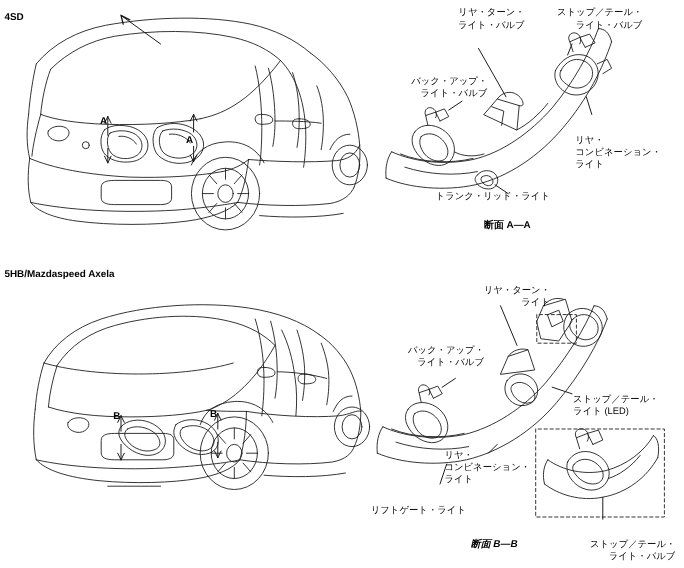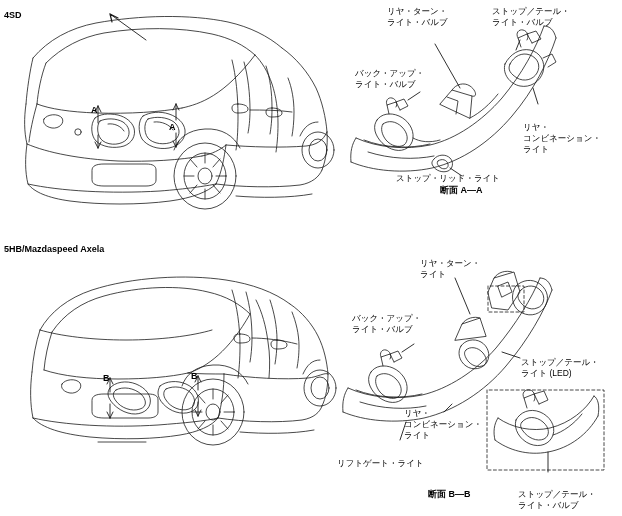--- a/index.html
+++ b/index.html
@@ -26,21 +26,21 @@
     font-size: 8.5px;
     line-height: 11px;
     color: #000;
     white-space: pre;
     letter-spacing: 0px;
   }
   .lbl.bold {
     font-weight: bold;
     font-size: 9px;
   }
-  .lbl.center { text-align: left; }
+  .lbl.center { text-align: right; }
   .callout {
     position: absolute;
     font-size: 9px;
     font-weight: bold;
   }
   svg.art {
     position: absolute;
     left: 0; top: 0;
     width: 622px;
     height: 516px;
@@ -298,35 +298,35 @@
 
   <div class="lbl center" style="left:387px; top:6px; width:90px;">リヤ・ターン・
 ライト・バルブ</div>
   <div class="lbl center" style="left:492px; top:6px; width:92px;">ストップ／テール・
 ライト・バルブ</div>
   <div class="lbl center" style="left:355px; top:68px; width:88px;">バック・アップ・
 ライト・バルブ</div>
   <div class="lbl" style="left:523px; top:122px; width:94px;">リヤ・
 コンビネーション・
 ライト</div>
-  <div class="lbl" style="left:396px; top:173px;">ストップ・リッド・ライト</div>
-  <div class="lbl bold" style="left:440px; top:185px;">断面 A—A</div>
+  <div class="lbl" style="left:396px; top:173px;">トランク・リッド・ライト</div>
+  <div class="lbl bold" style="left:440px; top:199px;">断面 A—A</div>
 
   <div class="lbl bold" style="left:4px; top:244px;">5HB/Mazdaspeed Axela</div>
 
   <div class="callout" style="left:103px; top:373px;">B</div>
   <div class="callout" style="left:191px; top:371px;">B</div>
 
   <div class="lbl center" style="left:420px; top:258px; width:80px;">リヤ・ターン・
 ライト</div>
   <div class="lbl center" style="left:352px; top:313px; width:88px;">バック・アップ・
 ライト・バルブ</div>
   <div class="lbl" style="left:521px; top:357px; width:96px;">ストップ／テール・
 ライト (LED)</div>
   <div class="lbl" style="left:404px; top:408px; width:92px;">リヤ・
 コンビネーション・
 ライト</div>
   <div class="lbl" style="left:337px; top:458px;">リフトゲート・ライト</div>
-  <div class="lbl bold" style="left:428px; top:489px;">断面 B—B</div>
+  <div class="lbl bold" style="left:428px; top:489px;font-style:italic;">断面 B—B</div>
   <div class="lbl center" style="left:518px; top:489px; width:96px;">ストップ／テール・
 ライト・バルブ</div>
 
 </div>
 
 </body></html>

